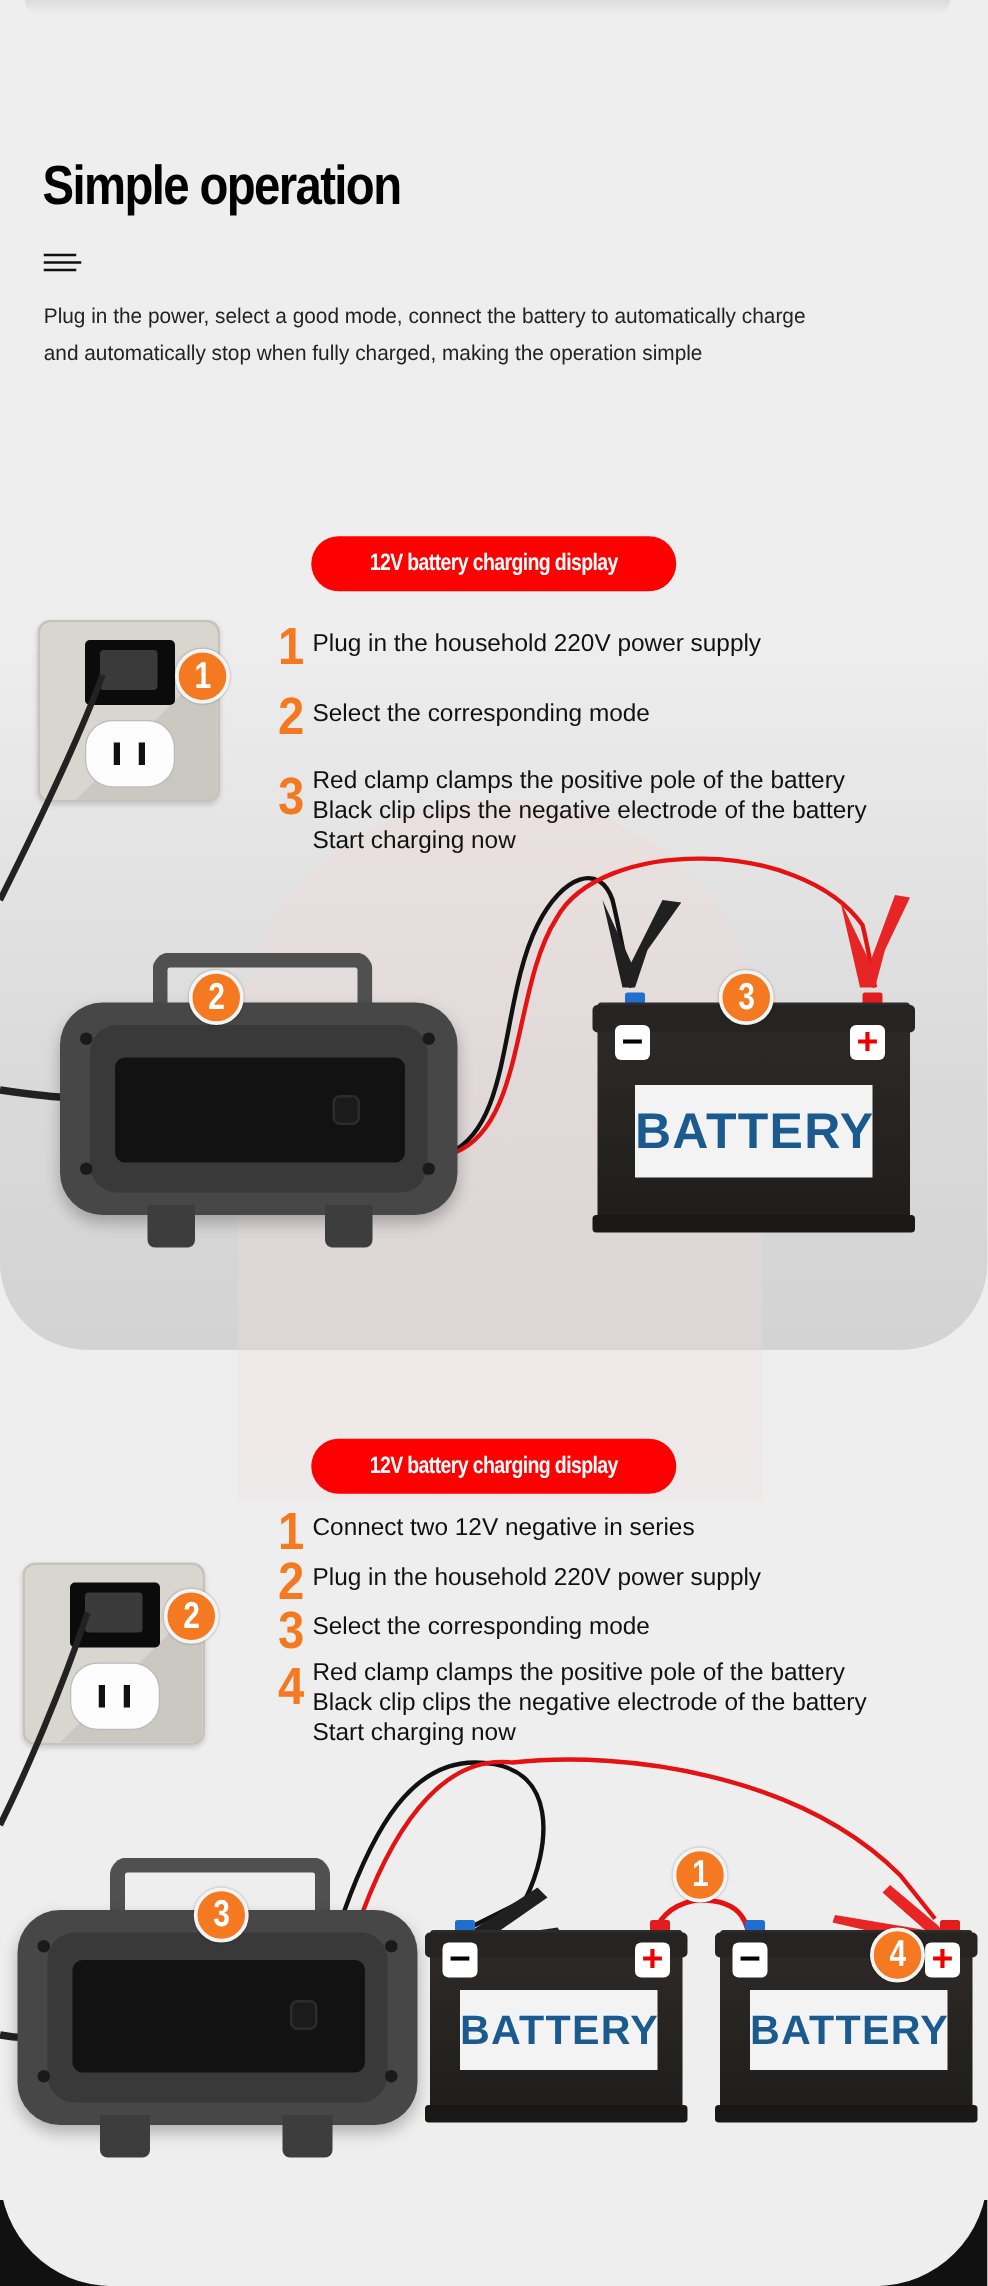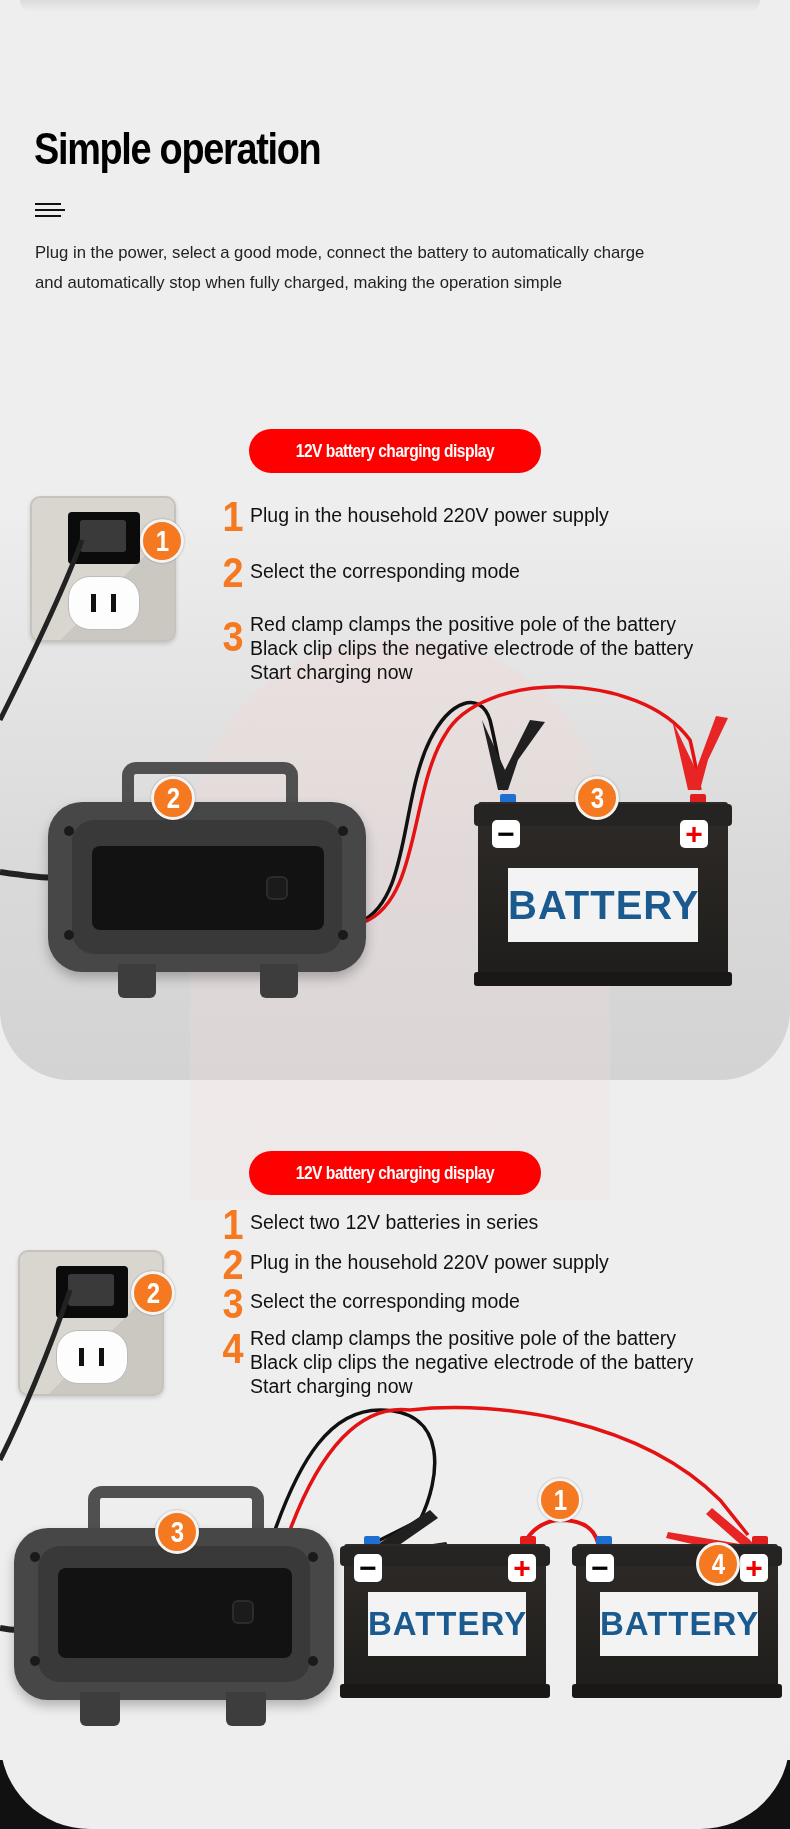--- a/index.html
+++ b/index.html
@@ -166,21 +166,21 @@
 </div>
 <div class="badge" style="left:575px;top:776px;"><span>3</span></div>
 
 <div class="pill" style="left:249px;top:1151px;">
   <span>12V battery charging display</span>
 </div>
 
 <div class="step" style="left:218px;top:1206px;">
   <div class="step-num">1</div>
   <div class="step-text" style="padding-top:4px">
-      <div>Select two 12V batteries in series</div>
+      <div>Connect two 12V negative in series</div>
     </div>
 </div>
 <div class="step" style="left:218px;top:1246px;">
   <div class="step-num">2</div>
   <div class="step-text" style="padding-top:4px">
       <div>Plug in the household 220V power supply</div>
     </div>
 </div>
 <div class="step" style="left:218px;top:1285px;">
   <div class="step-num">3</div>

